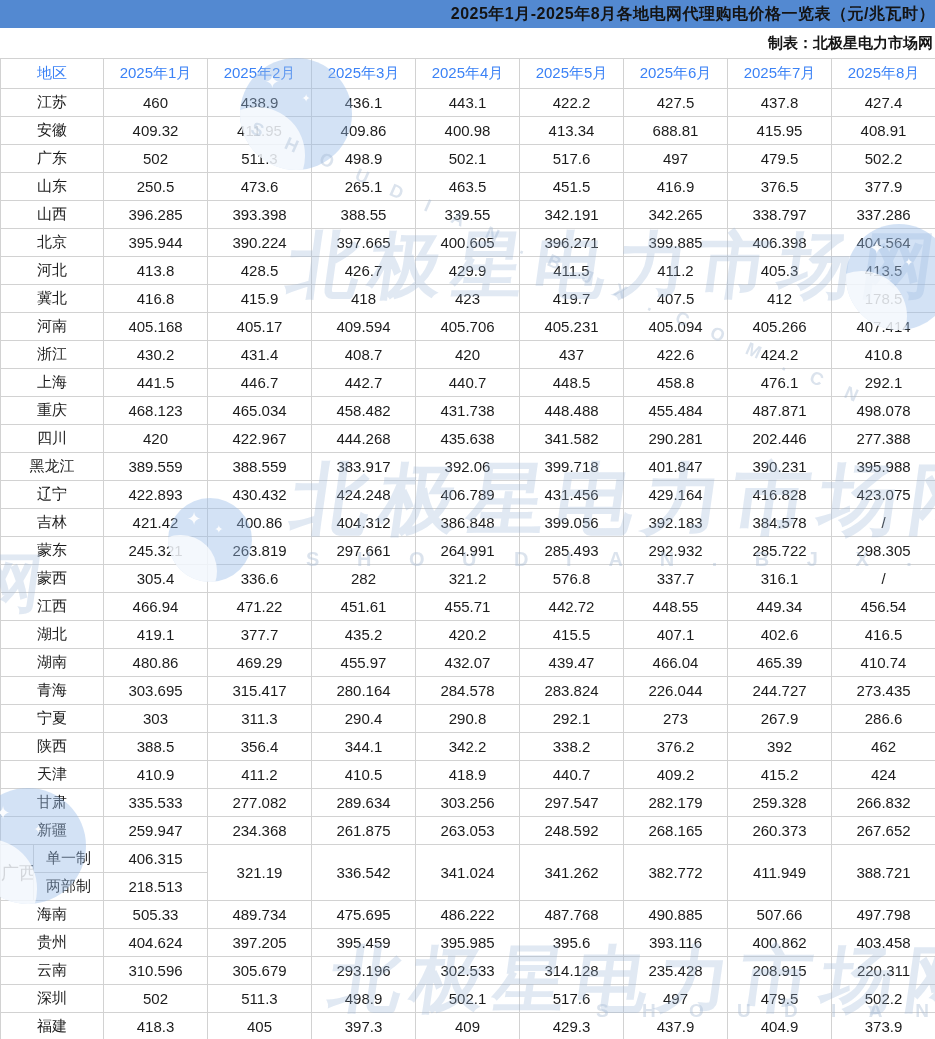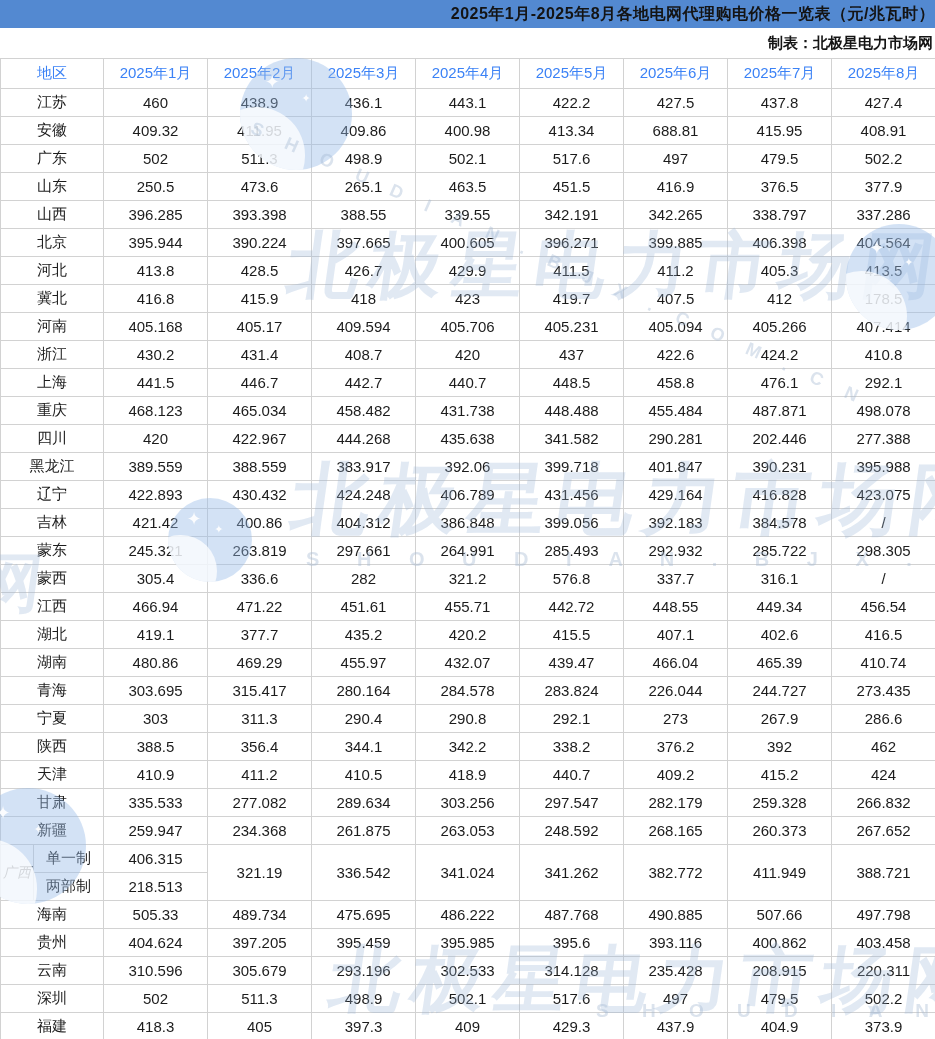--- a/index.html
+++ b/index.html
@@ -21,21 +21,21 @@
     border-collapse:collapse;table-layout:fixed;width:935px;
     font-size:15px;position:relative;z-index:2;
   }
   table.price th,table.price td{
     border:1px solid #d2d2d2;text-align:center;vertical-align:middle;
     padding:0;height:27px;overflow:hidden;white-space:nowrap;
   }
   table.price thead th{font-weight:normal;font-size:15px;height:29px;color:#3b82f6;}
   table.price td{font-weight:normal;color:#1c1c1c;}
   td.region-cell{color:#1c1c1c;}
-  td.gx-region{font-size:14px;padding:0 1px;font-style:italic;}
+  td.gx-region{font-size:18px;padding:0 1px;}
   
   .wm{position:absolute;pointer-events:none;z-index:6;user-select:none;}
   .wm-cn{
     font-weight:bold;color:rgba(156,182,214,.30);letter-spacing:10px;
     transform:skewX(-8deg);white-space:nowrap;
   }
   .wm-latin{
     font-weight:bold;color:rgba(165,186,210,.40);white-space:nowrap;
   }
   .wm-logo{border-radius:50%;background:rgba(151,186,231,.42);overflow:hidden;}

